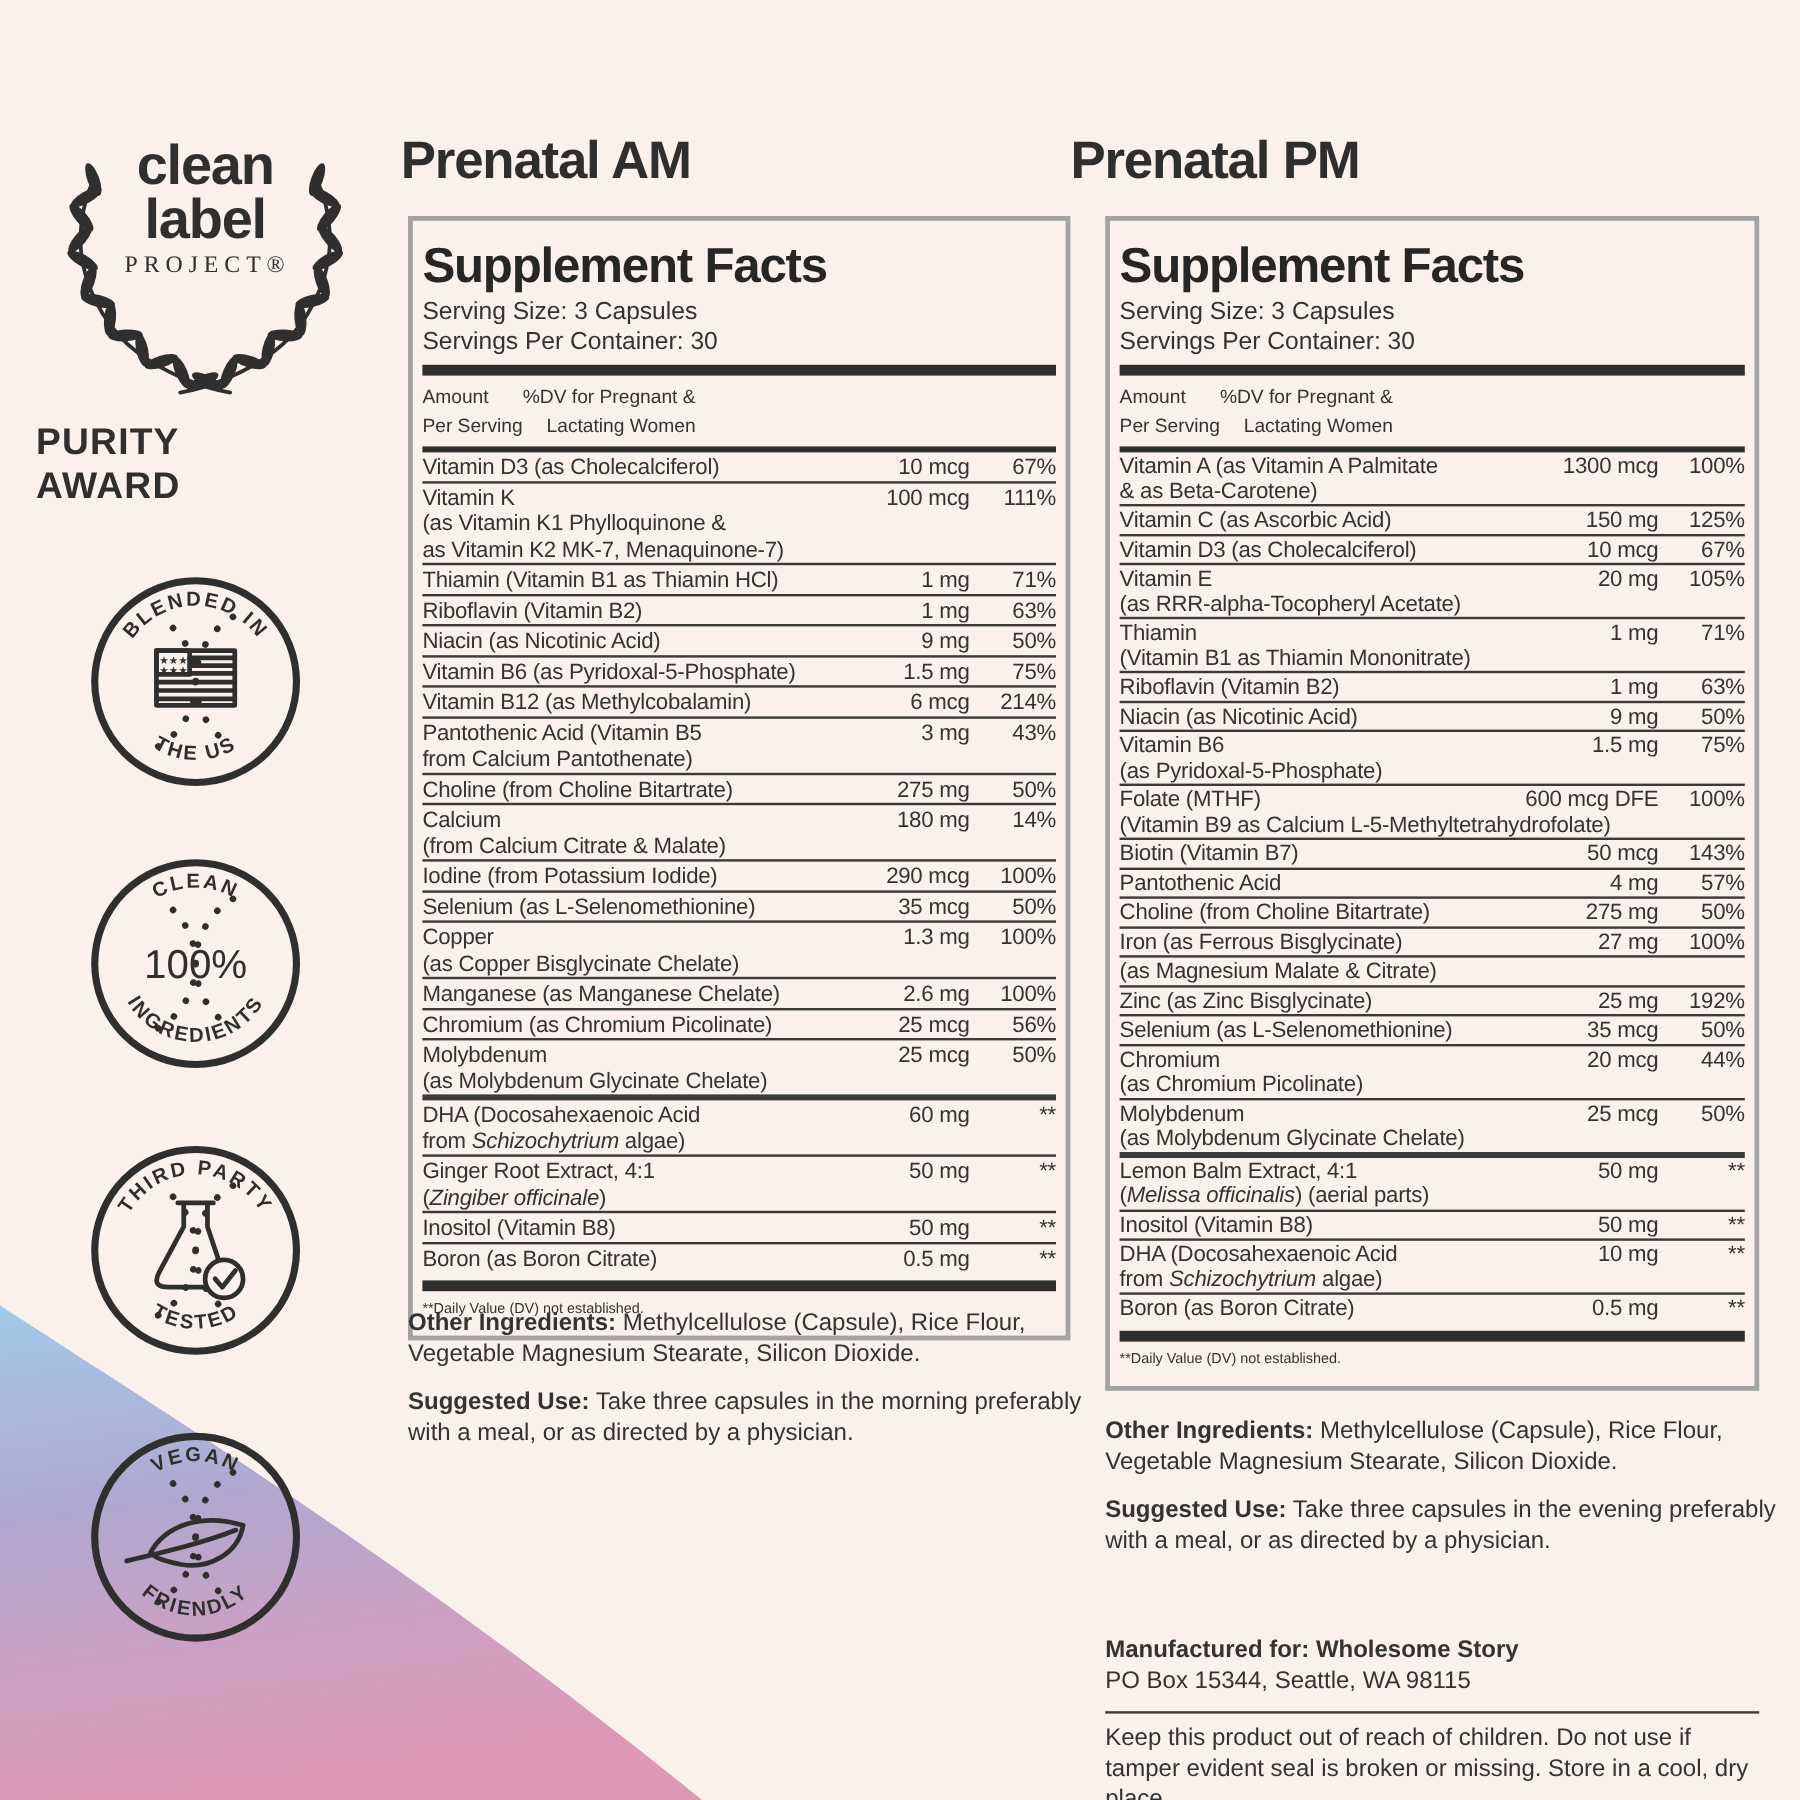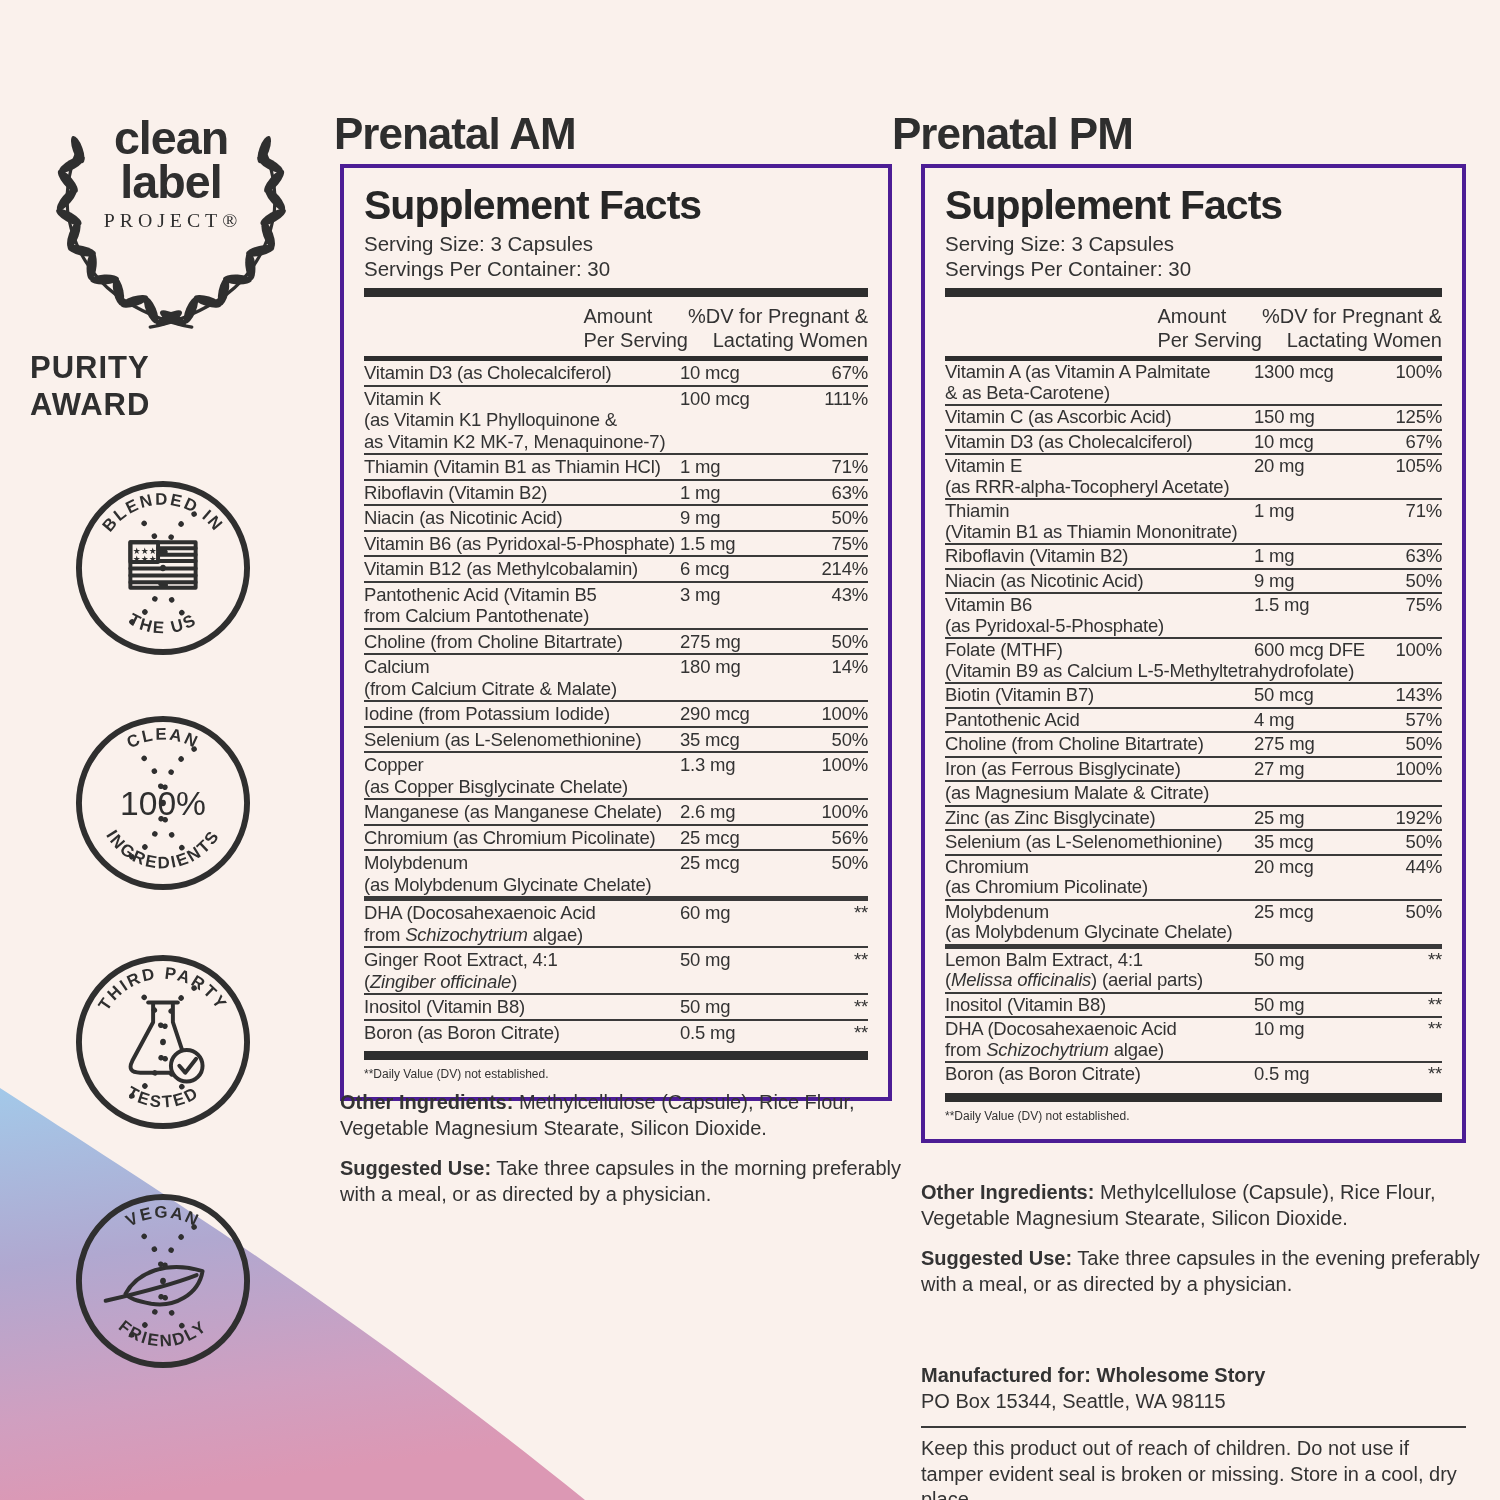--- a/index.html
+++ b/index.html
@@ -15,36 +15,36 @@
   
   .badge{width:178px;height:178px}
   .bring{fill:none;stroke:#2f2f2f;stroke-width:6}
   .dots{fill:none;stroke:#2f2f2f;stroke-width:5.5;stroke-dasharray:0.1 16.5;stroke-linecap:round}
   .btxt{font-size:17px;font-weight:bold;letter-spacing:2.2px;fill:#2f2f2f;text-anchor:middle;
         font-family:"Liberation Sans",sans-serif}
   .ic{fill:none;stroke:#2f2f2f;stroke-width:4;stroke-linecap:round;stroke-linejoin:round}
   
   .ptitle{font-size:44px;font-weight:700;letter-spacing:-1px;color:#2e2e2e;line-height:1}
   
-  .panel{border:4px solid #4c1d95;padding:16px 20px;box-sizing:border-box;top:164px}
+  .panel{border:4px solid #a3a3a3;padding:16px 8px;box-sizing:border-box;top:180px}
   .sf-title{font-size:41px;font-weight:800;color:#262626;letter-spacing:-1px;line-height:1.05;margin-bottom:4px}
   .serving{font-size:20.5px;line-height:25px;color:#333}
   .bar{background:#2e2e2e}
   .b8{height:9px;margin:7px 0}
   .b4{height:5px;margin:4px 0 0}
-  .colhead{display:flex;justify-content:flex-end;font-size:20px;line-height:24px;margin-top:4px}
+  .colhead{display:flex;justify-content:flex-start;font-size:16px;line-height:24px;margin-top:4px}
   .ch-r{text-align:right}
   .rows{font-size:18.5px;line-height:21.5px;letter-spacing:-0.2px}
   .pm .rows{line-height:20.5px}
   .frow{border-top:2px solid #3a3a3a;padding:1px 0}
   .rows .frow:first-child{border-top:0}
   .frow.sec{border-top:5px solid #3a3a3a}
   .rl{display:flex}
   .rn{flex:1;white-space:nowrap}
-  .ra{width:116px;white-space:nowrap}
+  .ra{width:116px;text-align:right;white-space:nowrap}
   .rd{width:72px;text-align:right;white-space:nowrap}
   .rs{white-space:nowrap}
   .dvnote{font-size:12px;margin-top:7px}
   
   .foot{font-size:20px;line-height:25.5px;color:#333}
   .foot p{margin:0 0 15px}
   .mfg{font-size:20px;line-height:26px}
   .rule{height:2px;background:#3a3a3a}
 </style>
 </head>

